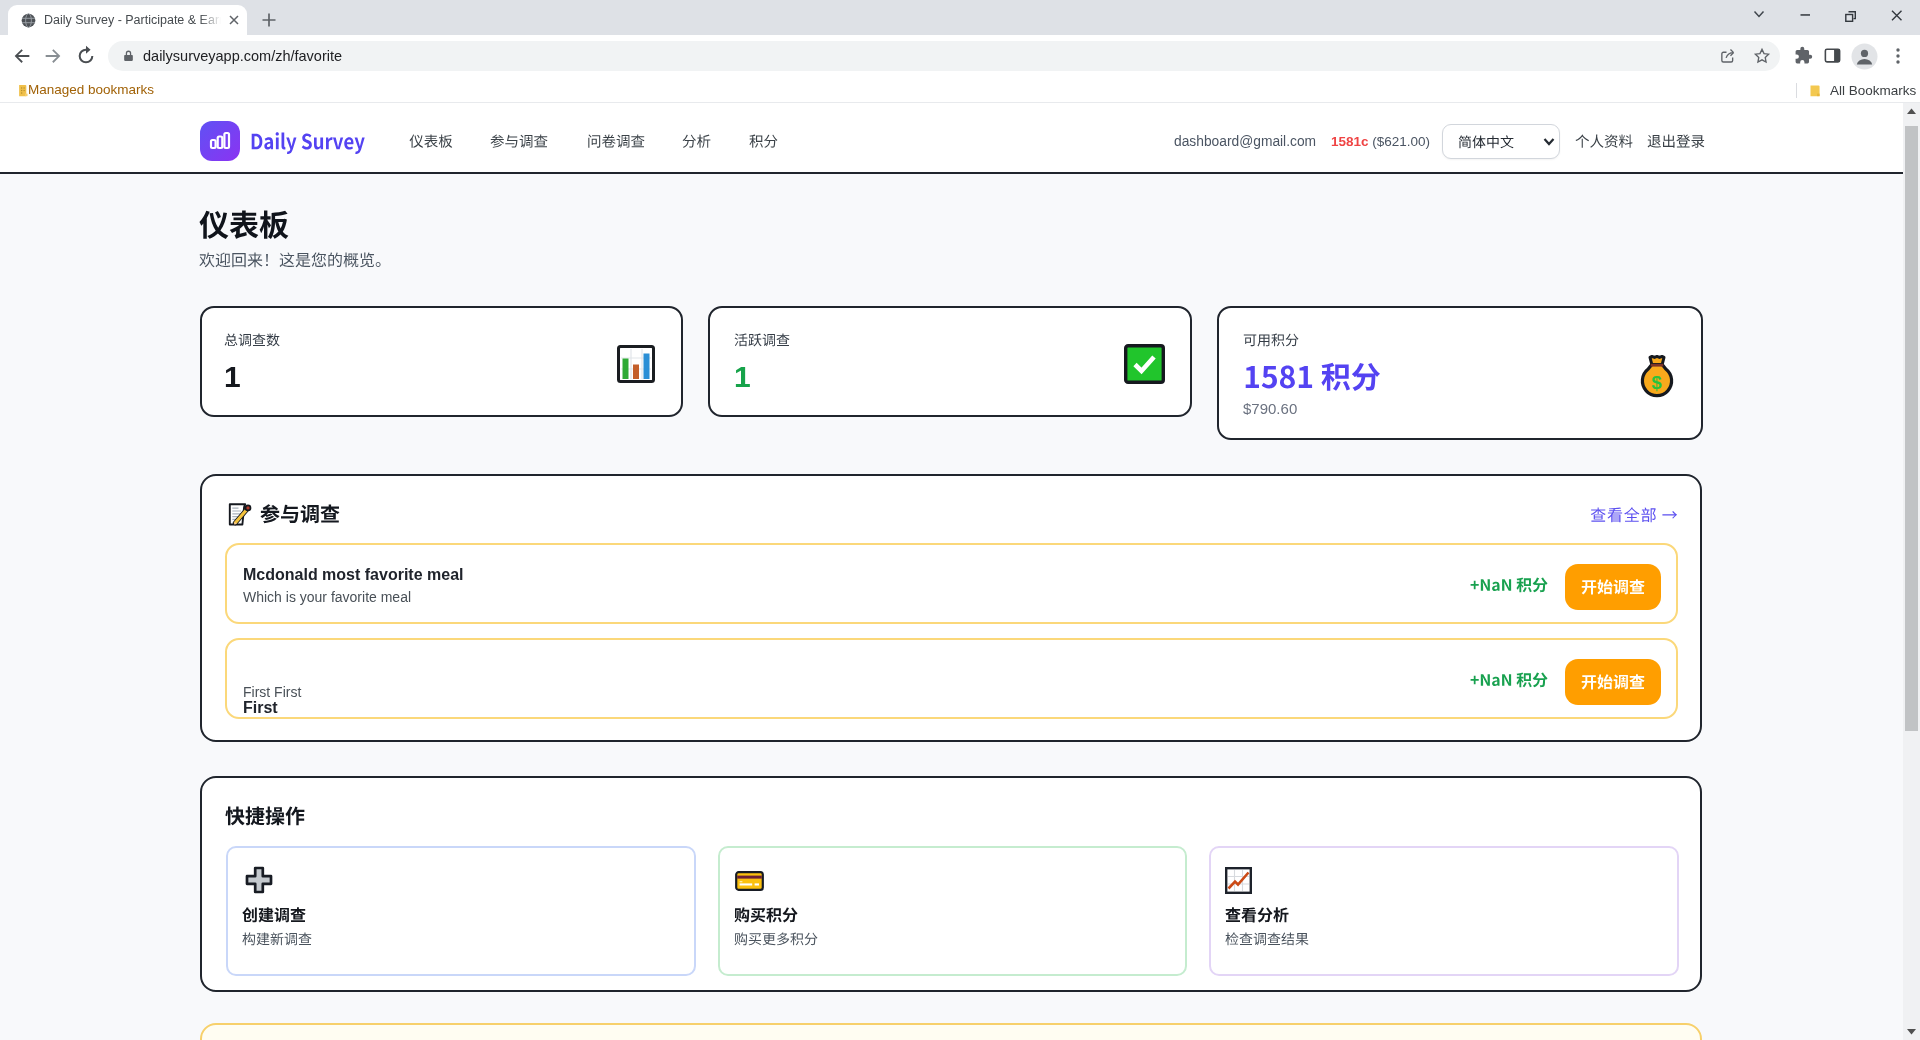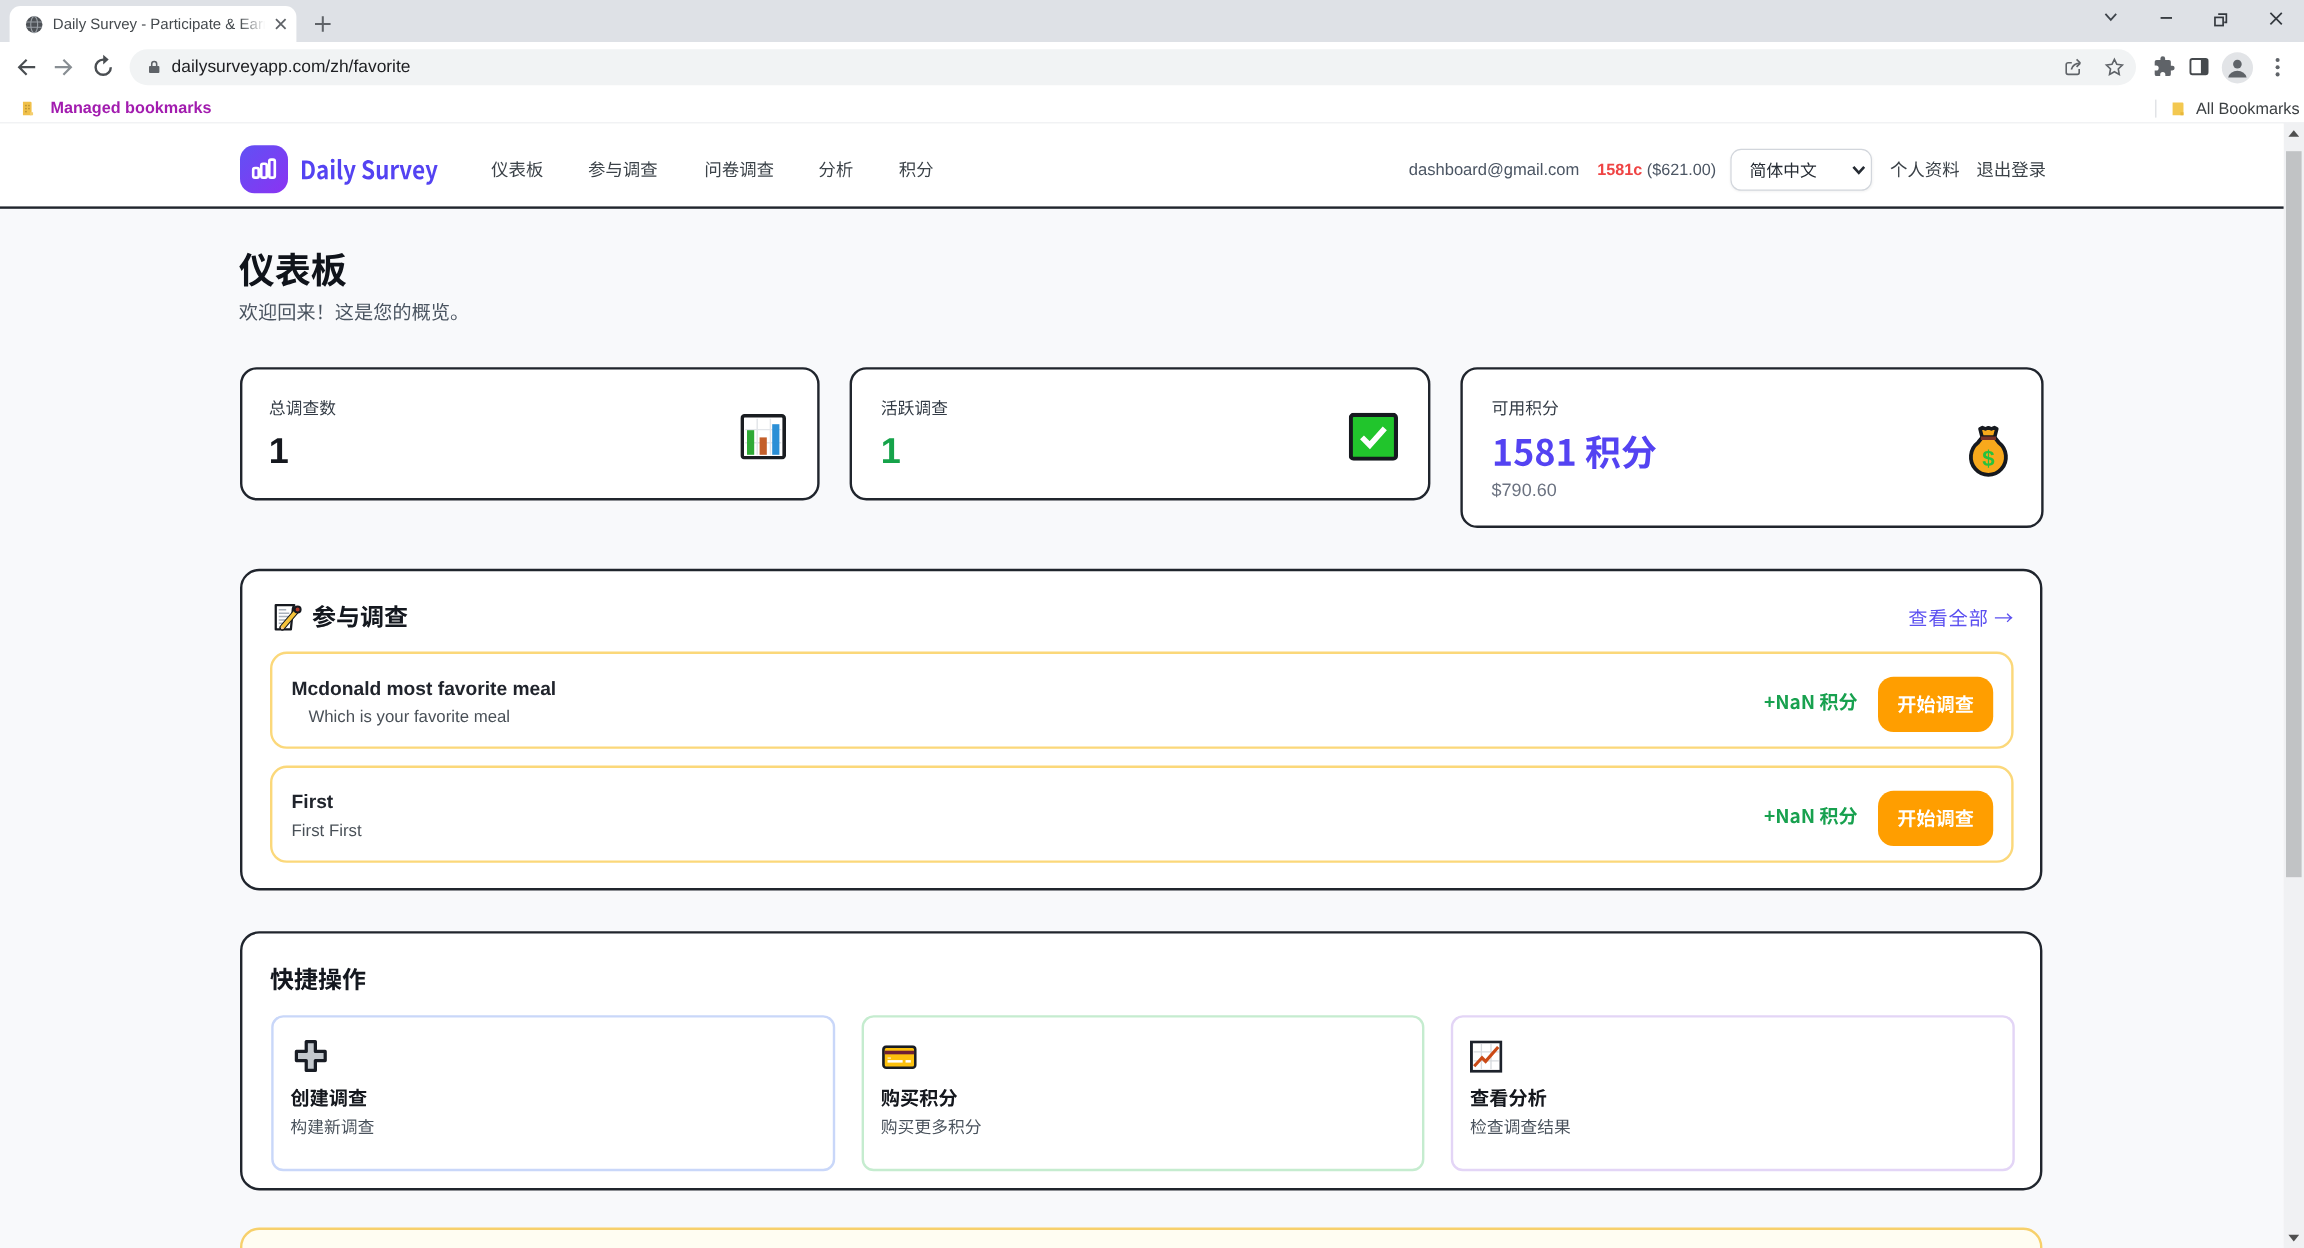--- a/index.html
+++ b/index.html
@@ -71,21 +71,21 @@
 <div style="position:absolute;left:0;top:78px;width:1920px;height:25px;background:#fff;border-bottom:1px solid #e8eaed"></div>
 <svg style="position:absolute;left:16px;top:83px" width="15" height="15" viewBox="0 0 24 24">
       <path d="M5 3 h10 a1.5 1.5 0 0 1 1.5 1.5 V21 H5 z" fill="#f0c04a"></path>
       <rect x="8" y="7" width="2" height="2" fill="#b58e2e"></rect>
       <rect x="12" y="7" width="2" height="2" fill="#b58e2e"></rect>
       <rect x="8" y="11" width="2" height="2" fill="#b58e2e"></rect>
       <rect x="12" y="11" width="2" height="2" fill="#b58e2e"></rect>
       <rect x="8" y="15" width="2" height="2" fill="#b58e2e"></rect>
       <path d="M14.5 17 h4 v4 h-4 z" fill="#f5cf6f"></path>
     </svg>
-<div style="position:absolute;left:42px;top:80.2px;font-family:'Liberation Sans',sans-serif;font-size:13.5px;font-weight:700;color:#a21caf;line-height:19.5px;letter-spacing:0px;white-space:nowrap">Managed bookmarks</div>
+<div style="position:absolute;left:28px;top:80.2px;font-family:'Liberation Sans',sans-serif;font-size:13.5px;font-weight:400;color:#a16207;line-height:19.5px;letter-spacing:0px;white-space:nowrap">Managed bookmarks</div>
 <div style="position:absolute;left:1796px;top:83px;width:1px;height:15px;background:#dadce0"></div>
 <svg style="position:absolute;left:1808px;top:83px" width="15" height="15" viewBox="0 0 24 24">
       <path d="M4 4 h13 a1.5 1.5 0 0 1 1.5 1.5 V21 H4 z" fill="#f3c850"></path>
       <path d="M14.5 17 h4 v4 h-4 z" fill="#e8b73a"></path>
     </svg>
 <div style="position:absolute;left:1830px;top:80.8px;font-family:'Liberation Sans',sans-serif;font-size:13.5px;font-weight:400;color:#3c4043;line-height:19.5px;letter-spacing:0px;white-space:nowrap">All Bookmarks</div>
 <div style="position:absolute;left:0;top:103px;width:1903px;height:937px;background:#f8f9fb"></div>
 <div style="position:absolute;left:1903px;top:103px;width:17px;height:937px;background:#f0f1f3"></div>
 <svg style="position:absolute;left:1903px;top:103px" width="17" height="17" viewBox="0 0 17 17">
       <path d="M8.5 5.5 L13 11 H4 z" fill="#505050"></path>
@@ -221,34 +221,34 @@
         <path d="M12.2 11.8C10.6 12.9 7.3 13.7 4.5 14.1C5.0 14.6 5.6 15.4 5.8 16.0C8.9 15.4 12.2 14.3 14.2 12.8ZM14.6 13.8C12.4 15.8 7.9 16.8 3.1 17.1C3.6 17.7 4.1 18.6 4.3 19.2C9.5 18.6 14.1 17.5 16.8 14.8ZM3.4 5.9C4.0 5.7 4.6 5.7 7.2 5.5C7.0 6.0 6.8 6.4 6.6 6.8H0.9V8.9H5.1C3.8 10.3 2.3 11.4 0.5 12.2C1.0 12.6 1.9 13.6 2.3 14.0C3.4 13.4 4.5 12.7 5.5 11.8C5.9 12.2 6.2 12.6 6.4 12.9C8.4 12.5 10.9 11.6 12.6 10.6L10.7 9.5C9.7 10.1 8.0 10.6 6.5 10.9C7.1 10.3 7.6 9.6 8.1 8.9H12.0C13.5 11.1 15.7 13.0 17.9 14.0C18.3 13.4 19.0 12.6 19.6 12.1C17.8 11.4 16.1 10.3 14.8 8.9H19.2V6.8H9.3C9.6 6.4 9.8 5.9 9.9 5.4L15.1 5.2C15.5 5.6 15.9 6.0 16.2 6.3L18.2 5.0C17.1 3.7 14.8 2.0 13.1 0.9L11.2 2.1C11.7 2.5 12.3 2.9 12.9 3.4L7.3 3.5C8.4 2.9 9.5 2.1 10.4 1.3L8.3 0.2C6.9 1.5 4.9 2.8 4.3 3.1C3.7 3.4 3.2 3.7 2.7 3.7C3.0 4.4 3.3 5.5 3.4 5.9Z M21.0 12.2V14.5H33.5V12.2ZM25.0 0.7C24.5 3.7 23.7 7.7 23.1 10.1L25.2 10.1H25.7H35.6C35.3 13.9 34.8 15.9 34.1 16.4C33.8 16.6 33.5 16.6 33.0 16.6C32.4 16.6 30.7 16.6 29.1 16.5C29.6 17.2 30.0 18.2 30.1 18.9C31.5 19.0 33.0 19.0 33.8 18.9C34.9 18.8 35.5 18.6 36.2 17.9C37.1 17.0 37.7 14.6 38.2 8.9C38.2 8.6 38.3 7.9 38.3 7.9H26.1L26.7 5.1H37.8V2.8H27.1L27.4 1.0Z M41.6 2.2C42.7 3.1 44.1 4.5 44.7 5.4L46.4 3.7C45.7 2.9 44.2 1.6 43.1 0.7ZM40.7 6.6V8.9H43.1V14.6C43.1 15.9 42.3 16.8 41.8 17.3C42.2 17.6 43.0 18.4 43.3 18.8C43.6 18.4 44.1 17.9 46.6 15.7C46.4 16.5 46.1 17.2 45.6 17.9C46.1 18.1 47.0 18.8 47.3 19.2C49.2 16.5 49.5 12.1 49.5 8.9V3.2H56.5V16.6C56.5 16.9 56.4 17.0 56.2 17.0C55.9 17.0 55.0 17.1 54.2 17.0C54.5 17.6 54.8 18.6 54.9 19.2C56.2 19.2 57.2 19.1 57.8 18.8C58.5 18.4 58.7 17.7 58.7 16.7V1.1H47.4V8.9C47.4 10.6 47.4 12.6 47.0 14.4C46.8 14.0 46.6 13.5 46.5 13.1L45.4 14.0V6.6ZM52.1 3.6V4.9H50.4V6.6H52.1V8.0H50.1V9.7H56.1V8.0H53.9V6.6H55.7V4.9H53.9V3.6ZM50.2 10.9V16.8H52.0V15.9H55.6V10.9ZM52.0 12.6H53.9V14.2H52.0Z M66.5 13.0H73.2V14.0H66.5ZM66.5 10.5H73.2V11.5H66.5ZM61.2 16.5V18.6H78.8V16.5ZM68.7 0.4V2.6H61.1V4.7H66.4C64.9 6.3 62.7 7.6 60.5 8.3C61.0 8.8 61.7 9.6 62.0 10.2C62.7 9.9 63.4 9.6 64.1 9.2V15.6H75.8V9.1C76.5 9.5 77.2 9.8 77.9 10.1C78.2 9.5 79.0 8.6 79.5 8.1C77.2 7.4 75.0 6.2 73.4 4.7H79.0V2.6H71.1V0.4ZM64.6 8.9C66.2 7.9 67.6 6.7 68.7 5.3V8.3H71.1V5.3C72.3 6.7 73.8 7.9 75.5 8.9Z" fill="#14181f"></path>
       </svg>
     </div>
 <div style="position:absolute;left:1590.4px;top:506.7px;height:16px;line-height:0">
       <svg class="" width="88" height="16" viewBox="0 0 87.58 16" style="overflow:visible">
         <path d="M4.7 10.4H11.2V11.8H4.7ZM4.7 8.3H11.2V9.6H4.7ZM3.5 7.4V12.6H12.4V7.4ZM1.2 13.6V14.7H14.9V13.6ZM7.4 0.5V2.5H0.9V3.6H6.1C4.7 5.1 2.5 6.5 0.6 7.1C0.8 7.4 1.2 7.8 1.4 8.1C3.5 7.2 5.9 5.6 7.4 3.6V6.9H8.5V3.6C10.0 5.5 12.4 7.2 14.6 8.0C14.8 7.7 15.2 7.2 15.4 7.0C13.4 6.4 11.2 5.0 9.8 3.6H15.1V2.5H8.5V0.5Z M22.1 10.5H29.1V11.6H22.1ZM22.1 9.6V8.6H29.1V9.6ZM22.1 12.4H29.1V13.6H22.1ZM30.0 0.6C27.5 1.1 22.6 1.4 18.7 1.4C18.8 1.6 18.9 2.0 18.9 2.3C20.3 2.3 21.8 2.3 23.3 2.2C23.2 2.6 23.1 3.0 23.0 3.3H18.9V4.3H22.6C22.5 4.7 22.3 5.1 22.1 5.5H17.7V6.5H21.5C20.5 8.2 19.2 9.6 17.3 10.7C17.6 10.9 17.9 11.4 18.1 11.6C19.2 11.0 20.1 10.2 21.0 9.3V15.2H22.1V14.6H29.1V15.2H30.3V7.6H22.2C22.5 7.2 22.7 6.9 22.9 6.5H31.9V5.5H23.4C23.6 5.1 23.8 4.7 23.9 4.3H30.9V3.3H24.3L24.7 2.2C27.0 2.0 29.2 1.8 30.8 1.5Z M41.5 0.3C39.9 2.8 36.9 5.2 34.0 6.5C34.3 6.8 34.7 7.2 34.8 7.5C35.5 7.2 36.1 6.8 36.8 6.4V7.5H41.0V10.0H36.8V11.0H41.0V13.7H34.8V14.8H48.5V13.7H42.2V11.0H46.5V10.0H42.2V7.5H46.5V6.4C47.2 6.8 47.8 7.2 48.4 7.6C48.6 7.2 48.9 6.8 49.2 6.6C46.6 5.2 44.3 3.5 42.3 1.2L42.5 0.8ZM36.8 6.4C38.6 5.2 40.3 3.7 41.6 2.1C43.1 3.8 44.7 5.2 46.5 6.4Z M52.7 3.9C53.1 4.7 53.5 5.9 53.7 6.6L54.8 6.3C54.6 5.6 54.2 4.5 53.7 3.6ZM60.4 1.3V15.2H61.5V2.4H64.1C63.6 3.7 63.0 5.4 62.4 6.8C63.9 8.2 64.3 9.4 64.3 10.4C64.3 10.9 64.2 11.4 63.8 11.6C63.7 11.7 63.4 11.8 63.2 11.8C62.9 11.8 62.4 11.8 62.0 11.8C62.1 12.1 62.3 12.6 62.3 12.9C62.7 12.9 63.2 12.9 63.6 12.9C64.0 12.8 64.4 12.7 64.6 12.6C65.2 12.2 65.4 11.4 65.4 10.5C65.4 9.4 65.0 8.1 63.6 6.6C64.3 5.1 65.0 3.3 65.6 1.8L64.8 1.3L64.6 1.3ZM54.4 0.7C54.6 1.2 54.8 1.8 55.0 2.4H51.7V3.5H59.2V2.4H56.3C56.1 1.8 55.7 1.0 55.4 0.4ZM57.3 3.6C57.1 4.5 56.6 5.8 56.2 6.7H51.2V7.8H59.6V6.7H57.3C57.7 5.9 58.2 4.8 58.5 3.8ZM52.1 9.3V15.1H53.3V14.3H57.7V15.0H58.9V9.3ZM53.3 13.2V10.4H57.7V13.2Z M84.6 7.3H72.2V8.4H84.6C83.7 9.0 82.7 10.0 82.0 11.0L82.9 11.6C84.0 10.2 85.6 8.8 87.0 7.8C85.6 6.9 84.0 5.5 82.9 4.1L82.0 4.7C82.7 5.7 83.7 6.7 84.6 7.3Z" fill="#5b4ff0"></path>
       </svg>
     </div>
 <div style="position:absolute;left:225px;top:543px;width:1453px;height:81px;background:#fff;border:2px solid #fbd87a;border-radius:14px;box-sizing:border-box"></div>
 <div style="position:absolute;left:243px;top:564.0px;font-family:'Liberation Sans',sans-serif;font-size:16px;font-weight:700;color:#20242c;line-height:22px;letter-spacing:0px;white-space:nowrap">Mcdonald most favorite meal</div>
-<div style="position:absolute;left:257px;top:587.0px;font-family:'Liberation Sans',sans-serif;font-size:14px;font-weight:400;color:#495057;line-height:20px;letter-spacing:0px;white-space:nowrap">Which is your favorite meal</div>
+<div style="position:absolute;left:243px;top:587.0px;font-family:'Liberation Sans',sans-serif;font-size:14px;font-weight:400;color:#495057;line-height:20px;letter-spacing:0px;white-space:nowrap">Which is your favorite meal</div>
 <div style="position:absolute;left:1469.5px;top:576.7px;height:16px;line-height:0">
       <svg class="" width="78" height="16" viewBox="0 0 78.50 16" style="overflow:visible">
         <path d="M3.8 12.2H5.6V8.8H8.8V7.1H5.6V3.7H3.8V7.1H0.6V8.8H3.8Z M10.9 13.9H13.2V9.2C13.2 7.8 12.9 6.3 12.8 5.0H12.9L14.1 7.6L17.5 13.9H20.0V2.1H17.7V6.8C17.7 8.1 17.9 9.7 18.0 10.9H18.0L16.8 8.4L13.3 2.1H10.9Z M24.9 14.1C25.9 14.1 26.8 13.6 27.6 13.0H27.7L27.8 13.9H29.7V8.7C29.7 6.1 28.6 4.7 26.3 4.7C24.9 4.7 23.6 5.3 22.6 5.9L23.4 7.5C24.2 7.0 25.0 6.6 25.9 6.6C27.0 6.6 27.4 7.3 27.4 8.2C23.8 8.6 22.2 9.6 22.2 11.5C22.2 13.0 23.3 14.1 24.9 14.1ZM25.7 12.3C25.0 12.3 24.5 12.0 24.5 11.3C24.5 10.5 25.2 9.9 27.4 9.6V11.4C26.8 12.0 26.3 12.3 25.7 12.3Z M32.3 13.9H34.6V9.2C34.6 7.8 34.4 6.3 34.3 5.0H34.4L35.6 7.6L39.0 13.9H41.4V2.1H39.2V6.8C39.2 8.1 39.3 9.7 39.5 10.9H39.4L38.2 8.4L34.8 2.1H32.3Z M58.3 10.8C59.1 12.2 60.0 14.1 60.3 15.3L62.1 14.5C61.8 13.3 60.8 11.6 60.0 10.2ZM55.2 10.3C54.8 11.8 54.0 13.3 53.0 14.2C53.5 14.5 54.3 15.0 54.6 15.3C55.6 14.2 56.5 12.5 57.1 10.7ZM56.0 3.2H59.4V7.2H56.0ZM54.2 1.3V9.0H61.3V1.3ZM52.7 0.4C51.2 1.0 49.0 1.5 46.9 1.7C47.1 2.2 47.4 2.8 47.4 3.2C48.2 3.2 49.0 3.1 49.7 2.9V4.8H47.1V6.6H49.4C48.8 8.2 47.8 9.9 46.8 11.0C47.1 11.5 47.6 12.3 47.8 12.8C48.5 12.0 49.2 10.8 49.7 9.4V15.4H51.6V8.8C52.1 9.5 52.6 10.3 52.8 10.8L53.9 9.3C53.6 8.9 52.1 7.3 51.6 6.9V6.6H53.8V4.8H51.6V2.6C52.4 2.4 53.1 2.2 53.7 2.0Z M73.5 0.5 71.7 1.2C72.6 2.9 73.7 4.7 75.0 6.2H66.5C67.7 4.8 68.7 3.0 69.5 1.1L67.4 0.5C66.5 2.9 64.9 5.2 63.0 6.5C63.5 6.9 64.3 7.7 64.6 8.1C65.0 7.8 65.3 7.5 65.6 7.2V8.1H68.2C67.9 10.4 67.0 12.5 63.4 13.7C63.9 14.1 64.4 14.9 64.6 15.4C68.8 13.9 69.8 11.1 70.2 8.1H73.6C73.4 11.4 73.3 12.8 72.9 13.1C72.8 13.3 72.6 13.3 72.3 13.3C71.9 13.3 71.1 13.3 70.2 13.2C70.5 13.8 70.8 14.6 70.8 15.2C71.8 15.2 72.7 15.2 73.2 15.1C73.9 15.1 74.3 14.9 74.7 14.4C75.3 13.7 75.5 11.8 75.6 7.0V7.0C75.9 7.3 76.2 7.6 76.5 7.9C76.9 7.4 77.6 6.7 78.1 6.3C76.4 4.9 74.5 2.5 73.5 0.5Z" fill="#18a14f"></path>
       </svg>
     </div>
 <div style="position:absolute;left:1565px;top:564px;width:96px;height:46px;background:#ff9e00;border-radius:13px"></div>
 <div style="position:absolute;left:1581.0px;top:578.7px;height:16px;line-height:0">
       <svg class="" width="64" height="16" viewBox="0 0 64.00 16" style="overflow:visible">
         <path d="M10.0 3.1V7.0H6.3V6.5V3.1ZM0.7 7.0V8.8H4.2C3.9 10.7 3.0 12.6 0.7 14.0C1.2 14.3 1.9 15.0 2.2 15.4C5.0 13.7 5.9 11.2 6.2 8.8H10.0V15.4H12.0V8.8H15.3V7.0H12.0V3.1H14.8V1.2H1.3V3.1H4.4V6.5V7.0Z M23.2 8.6V15.3H24.9V14.7H28.8V15.3H30.7V8.6ZM24.9 13.0V10.3H28.8V13.0ZM22.9 7.7C23.5 7.5 24.3 7.4 29.7 6.9C29.9 7.3 30.0 7.7 30.1 8.0L31.7 7.1C31.3 5.8 30.2 4.0 29.1 2.6L27.6 3.3C28.0 3.9 28.4 4.6 28.8 5.3L25.0 5.5C25.9 4.2 26.8 2.5 27.5 0.9L25.5 0.3C24.8 2.3 23.7 4.4 23.3 4.9C22.9 5.5 22.6 5.9 22.3 6.0C22.5 6.4 22.8 7.4 22.9 7.7ZM19.4 5.3H20.4C20.3 6.8 20.0 8.1 19.7 9.3L18.7 8.4C18.9 7.5 19.2 6.4 19.4 5.3ZM16.8 9.1C17.5 9.6 18.2 10.4 19.0 11.1C18.4 12.3 17.5 13.2 16.5 13.8C16.8 14.2 17.3 14.9 17.6 15.3C18.7 14.6 19.6 13.6 20.3 12.4C20.8 12.9 21.1 13.4 21.4 13.8L22.5 12.2C22.2 11.7 21.7 11.2 21.1 10.6C21.8 8.8 22.1 6.5 22.3 3.6L21.2 3.5L20.9 3.5H19.7C19.9 2.5 20.0 1.5 20.1 0.5L18.3 0.4C18.2 1.4 18.1 2.4 18.0 3.5H16.6V5.3H17.6C17.4 6.7 17.1 8.0 16.8 9.1Z M33.3 1.7C34.2 2.5 35.3 3.6 35.8 4.3L37.1 3.0C36.6 2.3 35.4 1.3 34.5 0.6ZM32.6 5.3V7.1H34.4V11.7C34.4 12.7 33.9 13.5 33.5 13.8C33.8 14.1 34.4 14.7 34.6 15.1C34.9 14.7 35.3 14.3 37.3 12.6C37.1 13.2 36.8 13.8 36.5 14.3C36.9 14.5 37.6 15.0 37.9 15.3C39.4 13.2 39.6 9.6 39.6 7.1V2.6H45.2V13.3C45.2 13.5 45.2 13.6 44.9 13.6C44.7 13.6 44.0 13.6 43.3 13.6C43.6 14.0 43.8 14.9 43.9 15.3C45.0 15.3 45.7 15.3 46.2 15.0C46.8 14.7 46.9 14.2 46.9 13.3V0.9H38.0V7.1C38.0 8.5 37.9 10.1 37.6 11.5C37.4 11.2 37.3 10.8 37.2 10.5L36.3 11.2V5.3ZM41.6 2.9V3.9H40.4V5.3H41.6V6.4H40.1V7.7H44.8V6.4H43.1V5.3H44.5V3.9H43.1V2.9ZM40.2 8.7V13.4H41.6V12.7H44.5V8.7ZM41.6 10.0H43.1V11.4H41.6Z M53.2 10.4H58.6V11.2H53.2ZM53.2 8.4H58.6V9.2H53.2ZM49.0 13.2V14.9H63.0V13.2ZM55.0 0.3V2.1H48.8V3.8H53.1C51.9 5.0 50.2 6.1 48.4 6.6C48.8 7.0 49.3 7.7 49.6 8.2C50.2 7.9 50.7 7.7 51.3 7.4V12.5H60.6V7.2C61.2 7.6 61.7 7.8 62.3 8.0C62.6 7.6 63.2 6.8 63.6 6.5C61.8 5.9 60.0 5.0 58.7 3.8H63.2V2.1H56.9V0.3ZM51.7 7.1C52.9 6.3 54.1 5.4 55.0 4.2V6.7H56.9V4.2C57.9 5.4 59.1 6.4 60.4 7.1Z" fill="#ffffff"></path>
       </svg>
     </div>
 <div style="position:absolute;left:225px;top:638px;width:1453px;height:81px;background:#fff;border:2px solid #fbd87a;border-radius:14px;box-sizing:border-box"></div>
-<div style="position:absolute;left:243px;top:658px;font-family:'Liberation Sans',sans-serif;font-size:16px;font-weight:700;color:#20242c;line-height:22px;letter-spacing:0px;white-space:nowrap">First</div>
+<div style="position:absolute;left:243px;top:697px;font-family:'Liberation Sans',sans-serif;font-size:16px;font-weight:700;color:#20242c;line-height:22px;letter-spacing:0px;white-space:nowrap">First</div>
 <div style="position:absolute;left:243px;top:682.0px;font-family:'Liberation Sans',sans-serif;font-size:14px;font-weight:400;color:#495057;line-height:20px;letter-spacing:0px;white-space:nowrap">First First</div>
 <div style="position:absolute;left:1469.5px;top:671.7px;height:16px;line-height:0">
       <svg class="" width="78" height="16" viewBox="0 0 78.50 16" style="overflow:visible">
         <path d="M3.8 12.2H5.6V8.8H8.8V7.1H5.6V3.7H3.8V7.1H0.6V8.8H3.8Z M10.9 13.9H13.2V9.2C13.2 7.8 12.9 6.3 12.8 5.0H12.9L14.1 7.6L17.5 13.9H20.0V2.1H17.7V6.8C17.7 8.1 17.9 9.7 18.0 10.9H18.0L16.8 8.4L13.3 2.1H10.9Z M24.9 14.1C25.9 14.1 26.8 13.6 27.6 13.0H27.7L27.8 13.9H29.7V8.7C29.7 6.1 28.6 4.7 26.3 4.7C24.9 4.7 23.6 5.3 22.6 5.9L23.4 7.5C24.2 7.0 25.0 6.6 25.9 6.6C27.0 6.6 27.4 7.3 27.4 8.2C23.8 8.6 22.2 9.6 22.2 11.5C22.2 13.0 23.3 14.1 24.9 14.1ZM25.7 12.3C25.0 12.3 24.5 12.0 24.5 11.3C24.5 10.5 25.2 9.9 27.4 9.6V11.4C26.8 12.0 26.3 12.3 25.7 12.3Z M32.3 13.9H34.6V9.2C34.6 7.8 34.4 6.3 34.3 5.0H34.4L35.6 7.6L39.0 13.9H41.4V2.1H39.2V6.8C39.2 8.1 39.3 9.7 39.5 10.9H39.4L38.2 8.4L34.8 2.1H32.3Z M58.3 10.8C59.1 12.2 60.0 14.1 60.3 15.3L62.1 14.5C61.8 13.3 60.8 11.6 60.0 10.2ZM55.2 10.3C54.8 11.8 54.0 13.3 53.0 14.2C53.5 14.5 54.3 15.0 54.6 15.3C55.6 14.2 56.5 12.5 57.1 10.7ZM56.0 3.2H59.4V7.2H56.0ZM54.2 1.3V9.0H61.3V1.3ZM52.7 0.4C51.2 1.0 49.0 1.5 46.9 1.7C47.1 2.2 47.4 2.8 47.4 3.2C48.2 3.2 49.0 3.1 49.7 2.9V4.8H47.1V6.6H49.4C48.8 8.2 47.8 9.9 46.8 11.0C47.1 11.5 47.6 12.3 47.8 12.8C48.5 12.0 49.2 10.8 49.7 9.4V15.4H51.6V8.8C52.1 9.5 52.6 10.3 52.8 10.8L53.9 9.3C53.6 8.9 52.1 7.3 51.6 6.9V6.6H53.8V4.8H51.6V2.6C52.4 2.4 53.1 2.2 53.7 2.0Z M73.5 0.5 71.7 1.2C72.6 2.9 73.7 4.7 75.0 6.2H66.5C67.7 4.8 68.7 3.0 69.5 1.1L67.4 0.5C66.5 2.9 64.9 5.2 63.0 6.5C63.5 6.9 64.3 7.7 64.6 8.1C65.0 7.8 65.3 7.5 65.6 7.2V8.1H68.2C67.9 10.4 67.0 12.5 63.4 13.7C63.9 14.1 64.4 14.9 64.6 15.4C68.8 13.9 69.8 11.1 70.2 8.1H73.6C73.4 11.4 73.3 12.8 72.9 13.1C72.8 13.3 72.6 13.3 72.3 13.3C71.9 13.3 71.1 13.3 70.2 13.2C70.5 13.8 70.8 14.6 70.8 15.2C71.8 15.2 72.7 15.2 73.2 15.1C73.9 15.1 74.3 14.9 74.7 14.4C75.3 13.7 75.5 11.8 75.6 7.0V7.0C75.9 7.3 76.2 7.6 76.5 7.9C76.9 7.4 77.6 6.7 78.1 6.3C76.4 4.9 74.5 2.5 73.5 0.5Z" fill="#18a14f"></path>
       </svg>
     </div>
 <div style="position:absolute;left:1565px;top:659px;width:96px;height:46px;background:#ff9e00;border-radius:13px"></div>
 <div style="position:absolute;left:1581.0px;top:673.7px;height:16px;line-height:0">
       <svg class="" width="64" height="16" viewBox="0 0 64.00 16" style="overflow:visible">
         <path d="M10.0 3.1V7.0H6.3V6.5V3.1ZM0.7 7.0V8.8H4.2C3.9 10.7 3.0 12.6 0.7 14.0C1.2 14.3 1.9 15.0 2.2 15.4C5.0 13.7 5.9 11.2 6.2 8.8H10.0V15.4H12.0V8.8H15.3V7.0H12.0V3.1H14.8V1.2H1.3V3.1H4.4V6.5V7.0Z M23.2 8.6V15.3H24.9V14.7H28.8V15.3H30.7V8.6ZM24.9 13.0V10.3H28.8V13.0ZM22.9 7.7C23.5 7.5 24.3 7.4 29.7 6.9C29.9 7.3 30.0 7.7 30.1 8.0L31.7 7.1C31.3 5.8 30.2 4.0 29.1 2.6L27.6 3.3C28.0 3.9 28.4 4.6 28.8 5.3L25.0 5.5C25.9 4.2 26.8 2.5 27.5 0.9L25.5 0.3C24.8 2.3 23.7 4.4 23.3 4.9C22.9 5.5 22.6 5.9 22.3 6.0C22.5 6.4 22.8 7.4 22.9 7.7ZM19.4 5.3H20.4C20.3 6.8 20.0 8.1 19.7 9.3L18.7 8.4C18.9 7.5 19.2 6.4 19.4 5.3ZM16.8 9.1C17.5 9.6 18.2 10.4 19.0 11.1C18.4 12.3 17.5 13.2 16.5 13.8C16.8 14.2 17.3 14.9 17.6 15.3C18.7 14.6 19.6 13.6 20.3 12.4C20.8 12.9 21.1 13.4 21.4 13.8L22.5 12.2C22.2 11.7 21.7 11.2 21.1 10.6C21.8 8.8 22.1 6.5 22.3 3.6L21.2 3.5L20.9 3.5H19.7C19.9 2.5 20.0 1.5 20.1 0.5L18.3 0.4C18.2 1.4 18.1 2.4 18.0 3.5H16.6V5.3H17.6C17.4 6.7 17.1 8.0 16.8 9.1Z M33.3 1.7C34.2 2.5 35.3 3.6 35.8 4.3L37.1 3.0C36.6 2.3 35.4 1.3 34.5 0.6ZM32.6 5.3V7.1H34.4V11.7C34.4 12.7 33.9 13.5 33.5 13.8C33.8 14.1 34.4 14.7 34.6 15.1C34.9 14.7 35.3 14.3 37.3 12.6C37.1 13.2 36.8 13.8 36.5 14.3C36.9 14.5 37.6 15.0 37.9 15.3C39.4 13.2 39.6 9.6 39.6 7.1V2.6H45.2V13.3C45.2 13.5 45.2 13.6 44.9 13.6C44.7 13.6 44.0 13.6 43.3 13.6C43.6 14.0 43.8 14.9 43.9 15.3C45.0 15.3 45.7 15.3 46.2 15.0C46.8 14.7 46.9 14.2 46.9 13.3V0.9H38.0V7.1C38.0 8.5 37.9 10.1 37.6 11.5C37.4 11.2 37.3 10.8 37.2 10.5L36.3 11.2V5.3ZM41.6 2.9V3.9H40.4V5.3H41.6V6.4H40.1V7.7H44.8V6.4H43.1V5.3H44.5V3.9H43.1V2.9ZM40.2 8.7V13.4H41.6V12.7H44.5V8.7ZM41.6 10.0H43.1V11.4H41.6Z M53.2 10.4H58.6V11.2H53.2ZM53.2 8.4H58.6V9.2H53.2ZM49.0 13.2V14.9H63.0V13.2ZM55.0 0.3V2.1H48.8V3.8H53.1C51.9 5.0 50.2 6.1 48.4 6.6C48.8 7.0 49.3 7.7 49.6 8.2C50.2 7.9 50.7 7.7 51.3 7.4V12.5H60.6V7.2C61.2 7.6 61.7 7.8 62.3 8.0C62.6 7.6 63.2 6.8 63.6 6.5C61.8 5.9 60.0 5.0 58.7 3.8H63.2V2.1H56.9V0.3ZM51.7 7.1C52.9 6.3 54.1 5.4 55.0 4.2V6.7H56.9V4.2C57.9 5.4 59.1 6.4 60.4 7.1Z" fill="#ffffff"></path>

